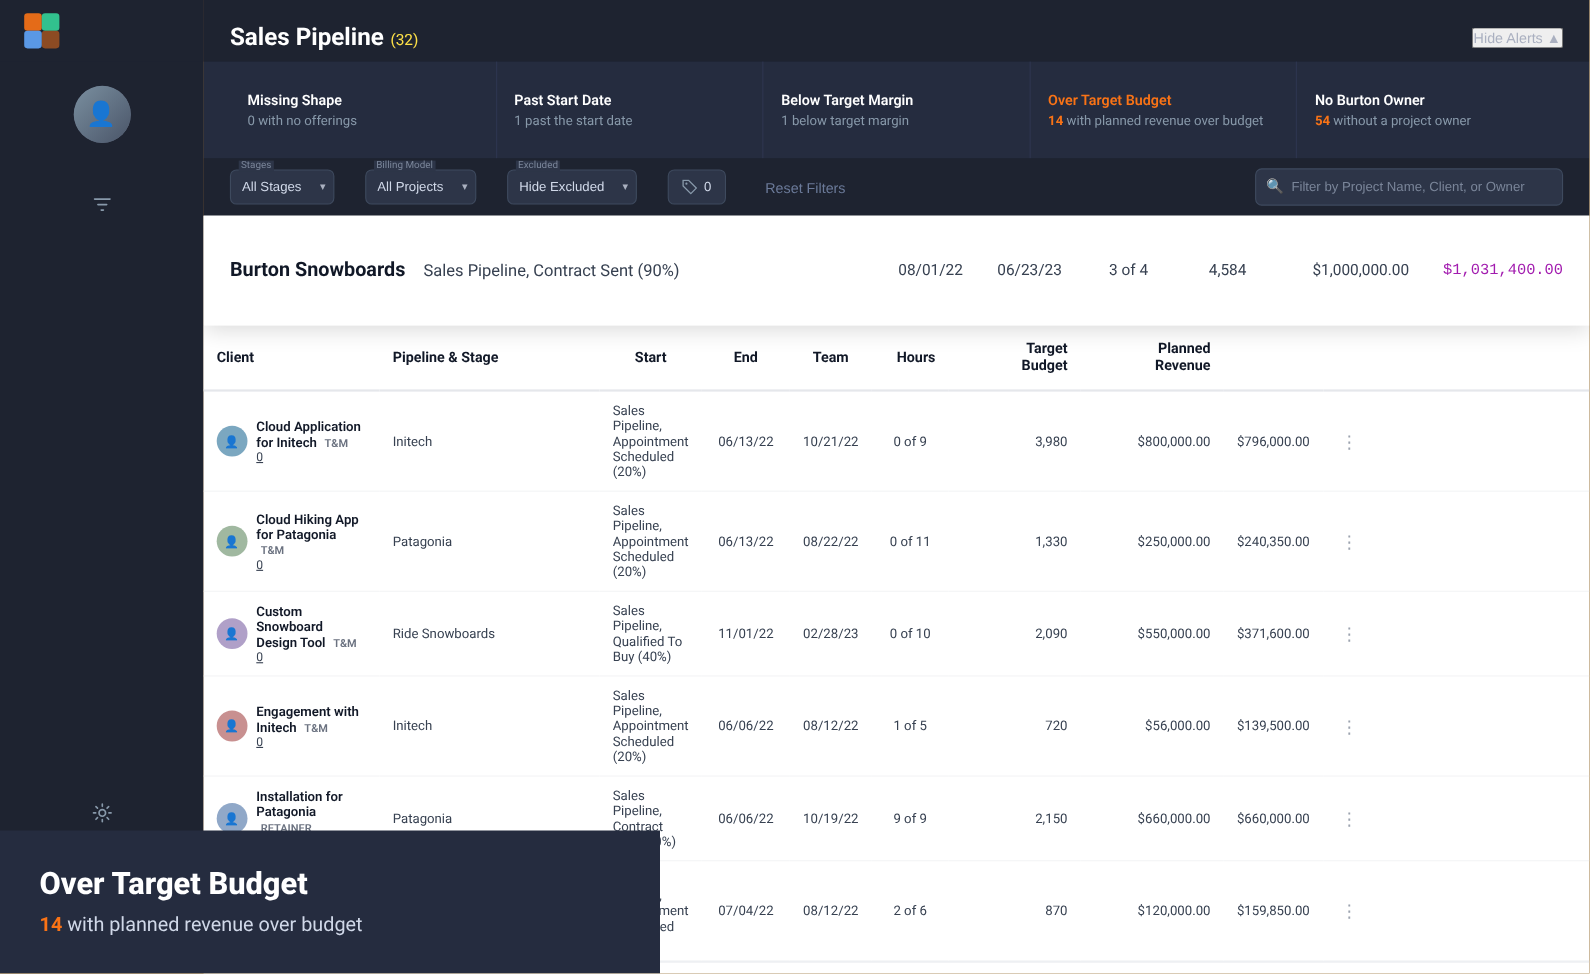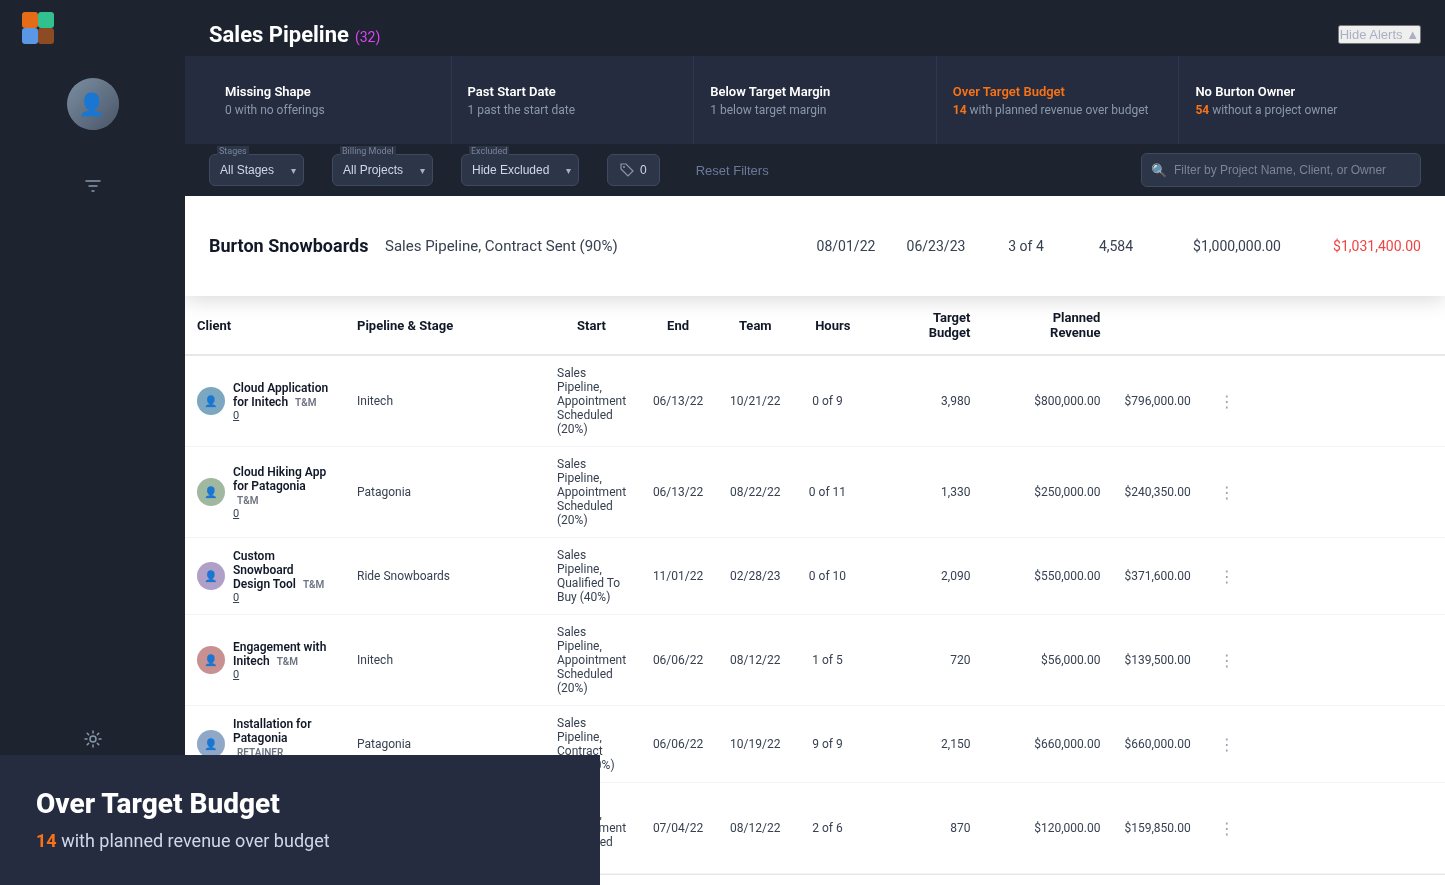--- a/index.html
+++ b/index.html
@@ -121,21 +121,21 @@
       color: #ffffff;
       font-size: 22px;
       font-weight: 700;
       display: flex;
       align-items: baseline;
       gap: 6px;
     }
     .header-count {
       font-size: 14px;
       font-weight: 400;
-      color: #d946ef;
+      color: #fde047;
     }
     .hide-alerts-btn {
       color: #aab0c0;
       font-size: 13px;
       cursor: pointer;
       display: flex;
       align-items: center;
       gap: 4px;
     }
 
@@ -312,21 +312,22 @@
     .highlight-col-wide {
       min-width: 120px;
       text-align: right;
       font-size: 14px;
       color: #374151;
     }
     .highlight-col-last {
       min-width: 140px;
       text-align: right;
       font-size: 14px;
-      color: #ef4444;
+      color: #a21caf;
+      font-family: Liberation Mono, monospace;
     }
 
     table {
       width: 100%;
       border-collapse: collapse;
     }
     thead tr {
       background: #ffffff;
       border-bottom: 2px solid #e5e7eb;
     }

